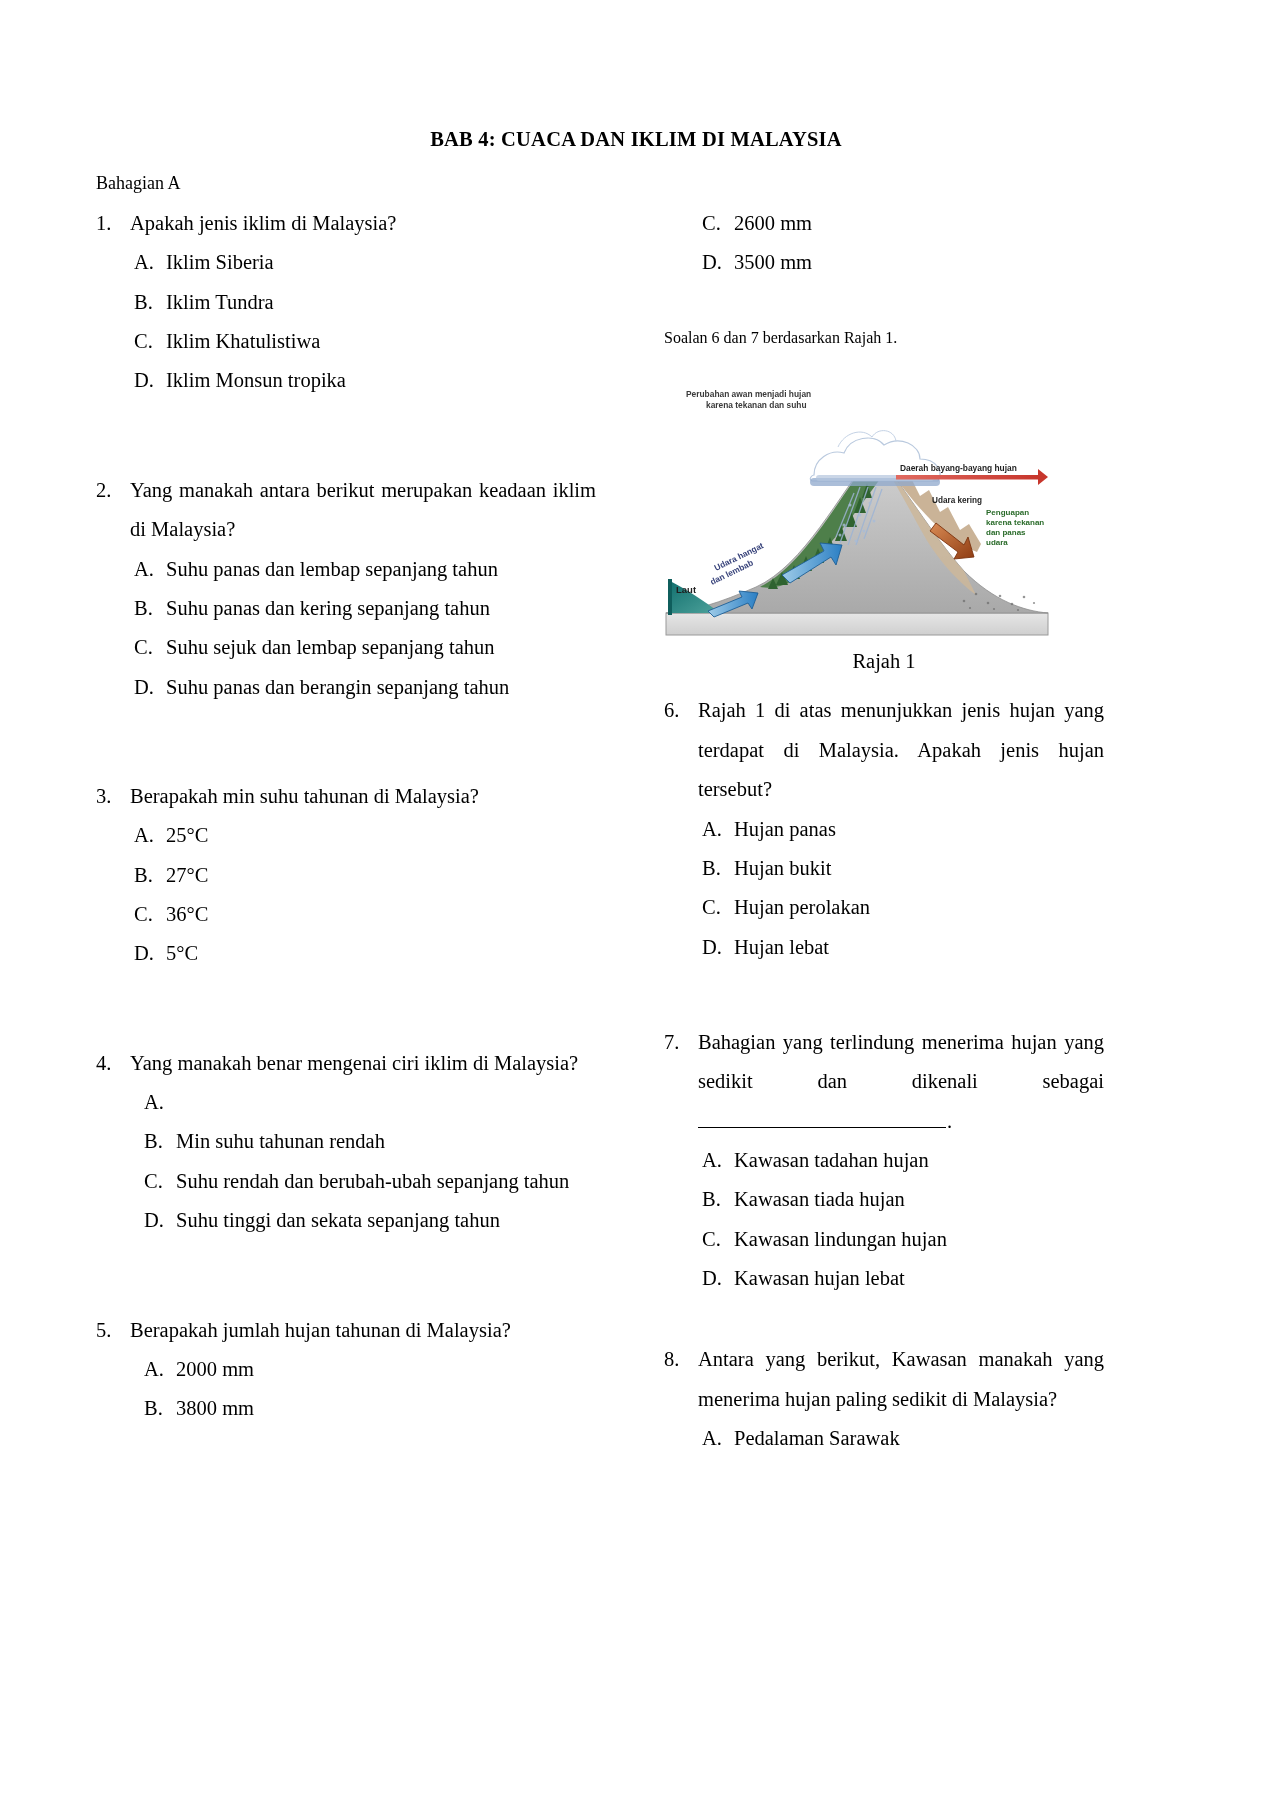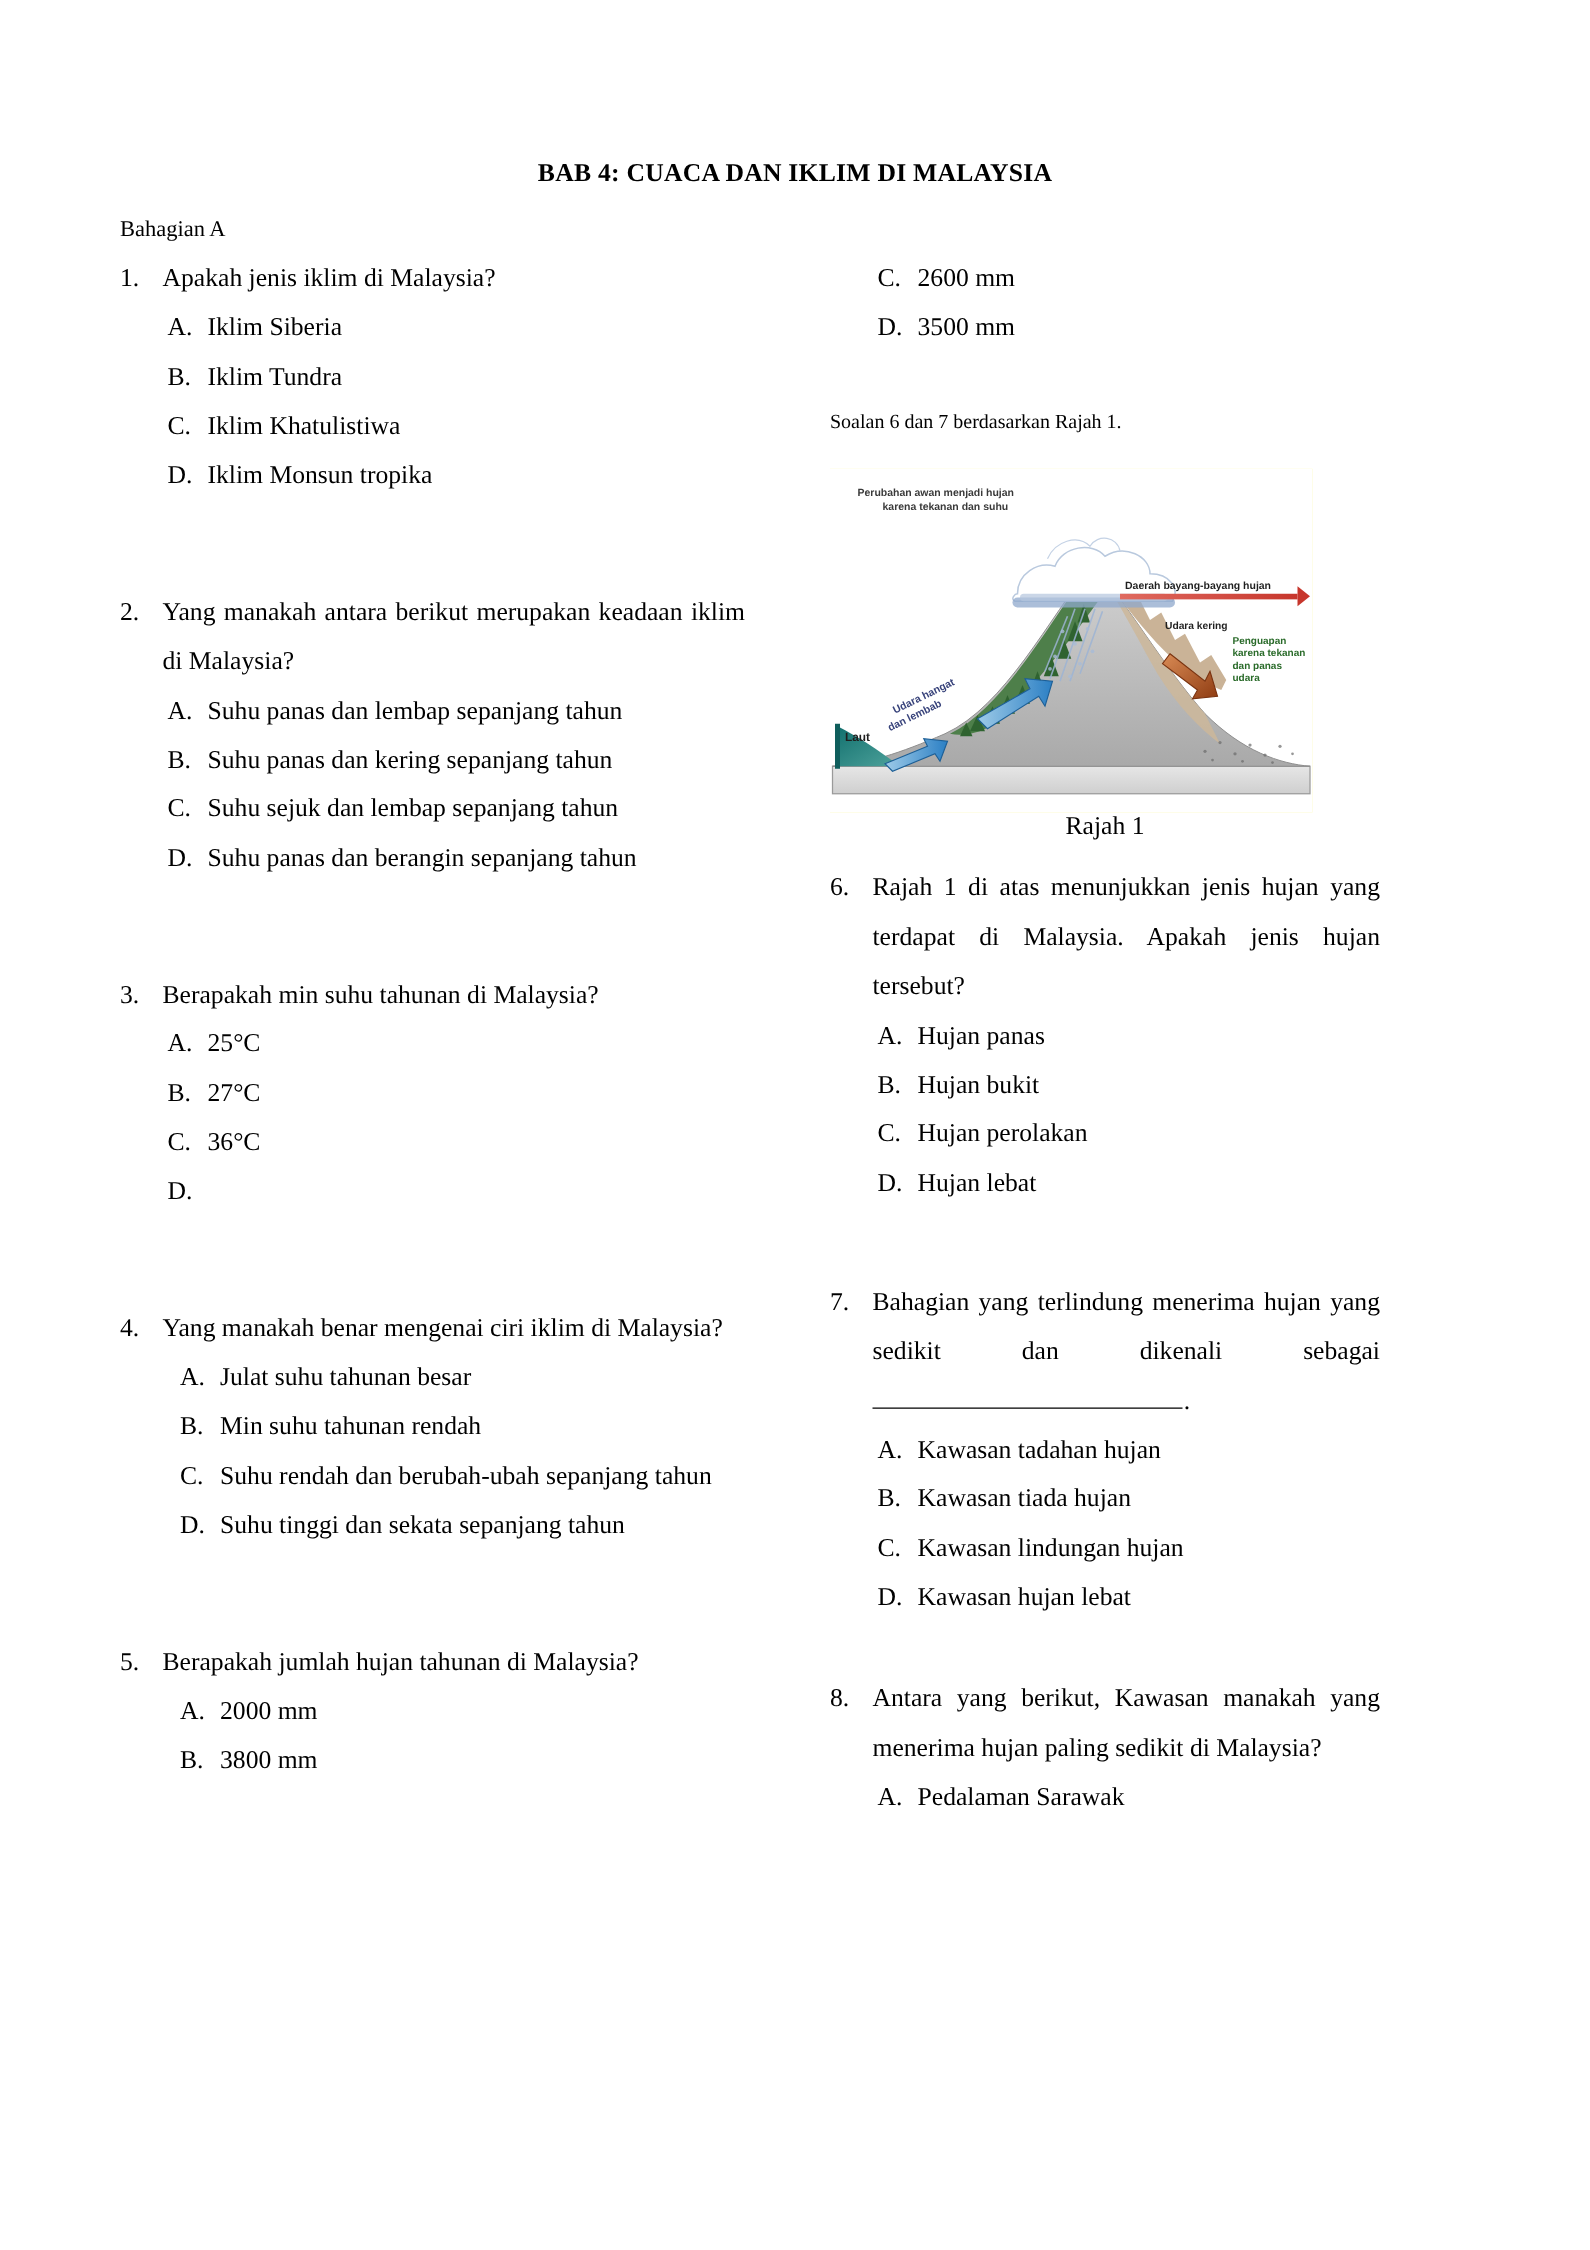--- a/index.html
+++ b/index.html
@@ -210,35 +210,35 @@
             <li class="opt">
               <span class="opt-letter">B.</span>
               <span class="opt-body">27°C</span>
             </li>
             <li class="opt">
               <span class="opt-letter">C.</span>
               <span class="opt-body">36°C</span>
             </li>
             <li class="opt">
               <span class="opt-letter">D.</span>
+              <span class="opt-body">5°C</span>
             </li>
           </ul>
         </div>
 
         <div class="spacer-lg"></div>
 
         <div class="q">
           <div class="q-stem">
             <span class="q-num">4.</span>
             <span class="q-text">Yang manakah benar mengenai ciri iklim di Malaysia?</span>
           </div>
           <ul class="opt-list">
             <li class="opt deep">
               <span class="opt-letter">A.</span>
-              <span class="opt-body">Julat suhu tahunan besar</span>
             </li>
             <li class="opt deep">
               <span class="opt-letter">B.</span>
               <span class="opt-body">Min suhu tahunan rendah</span>
             </li>
             <li class="opt deep">
               <span class="opt-letter">C.</span>
               <span class="opt-body justify">Suhu rendah dan berubah-ubah sepanjang tahun</span>
             </li>
             <li class="opt deep">

